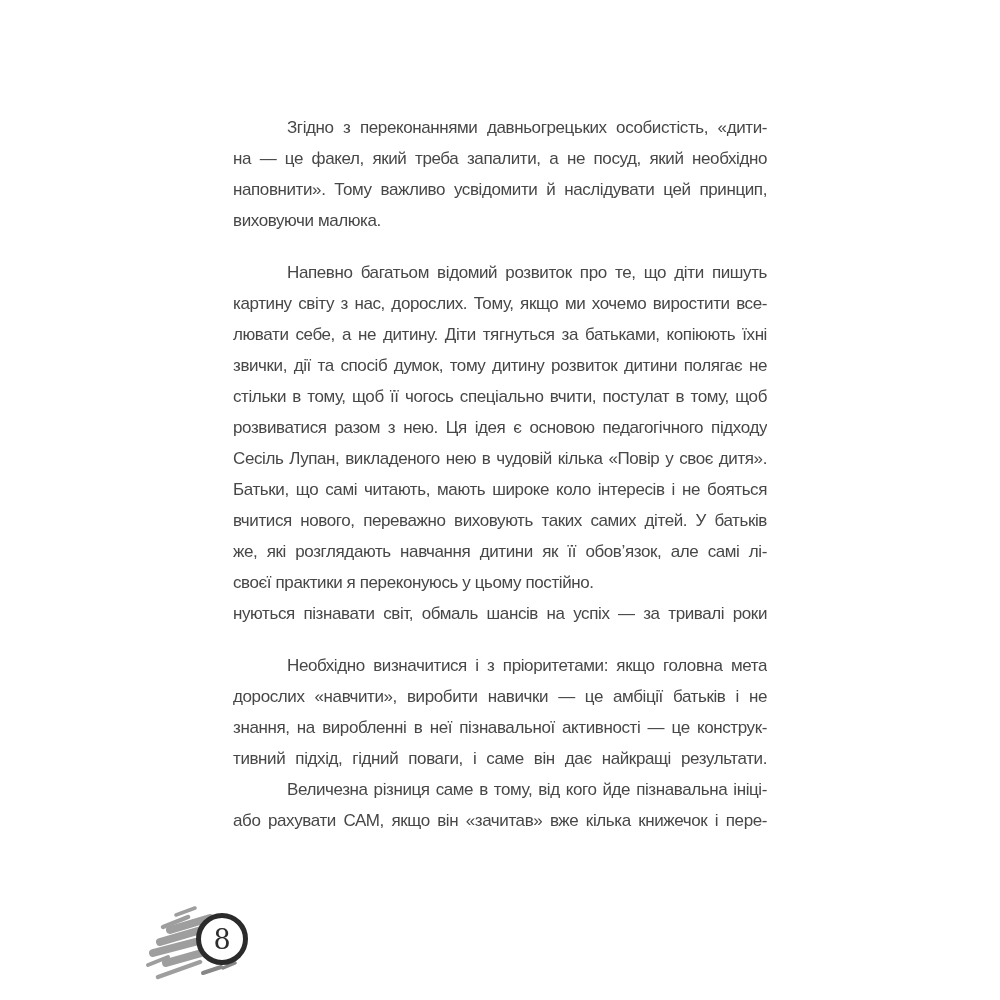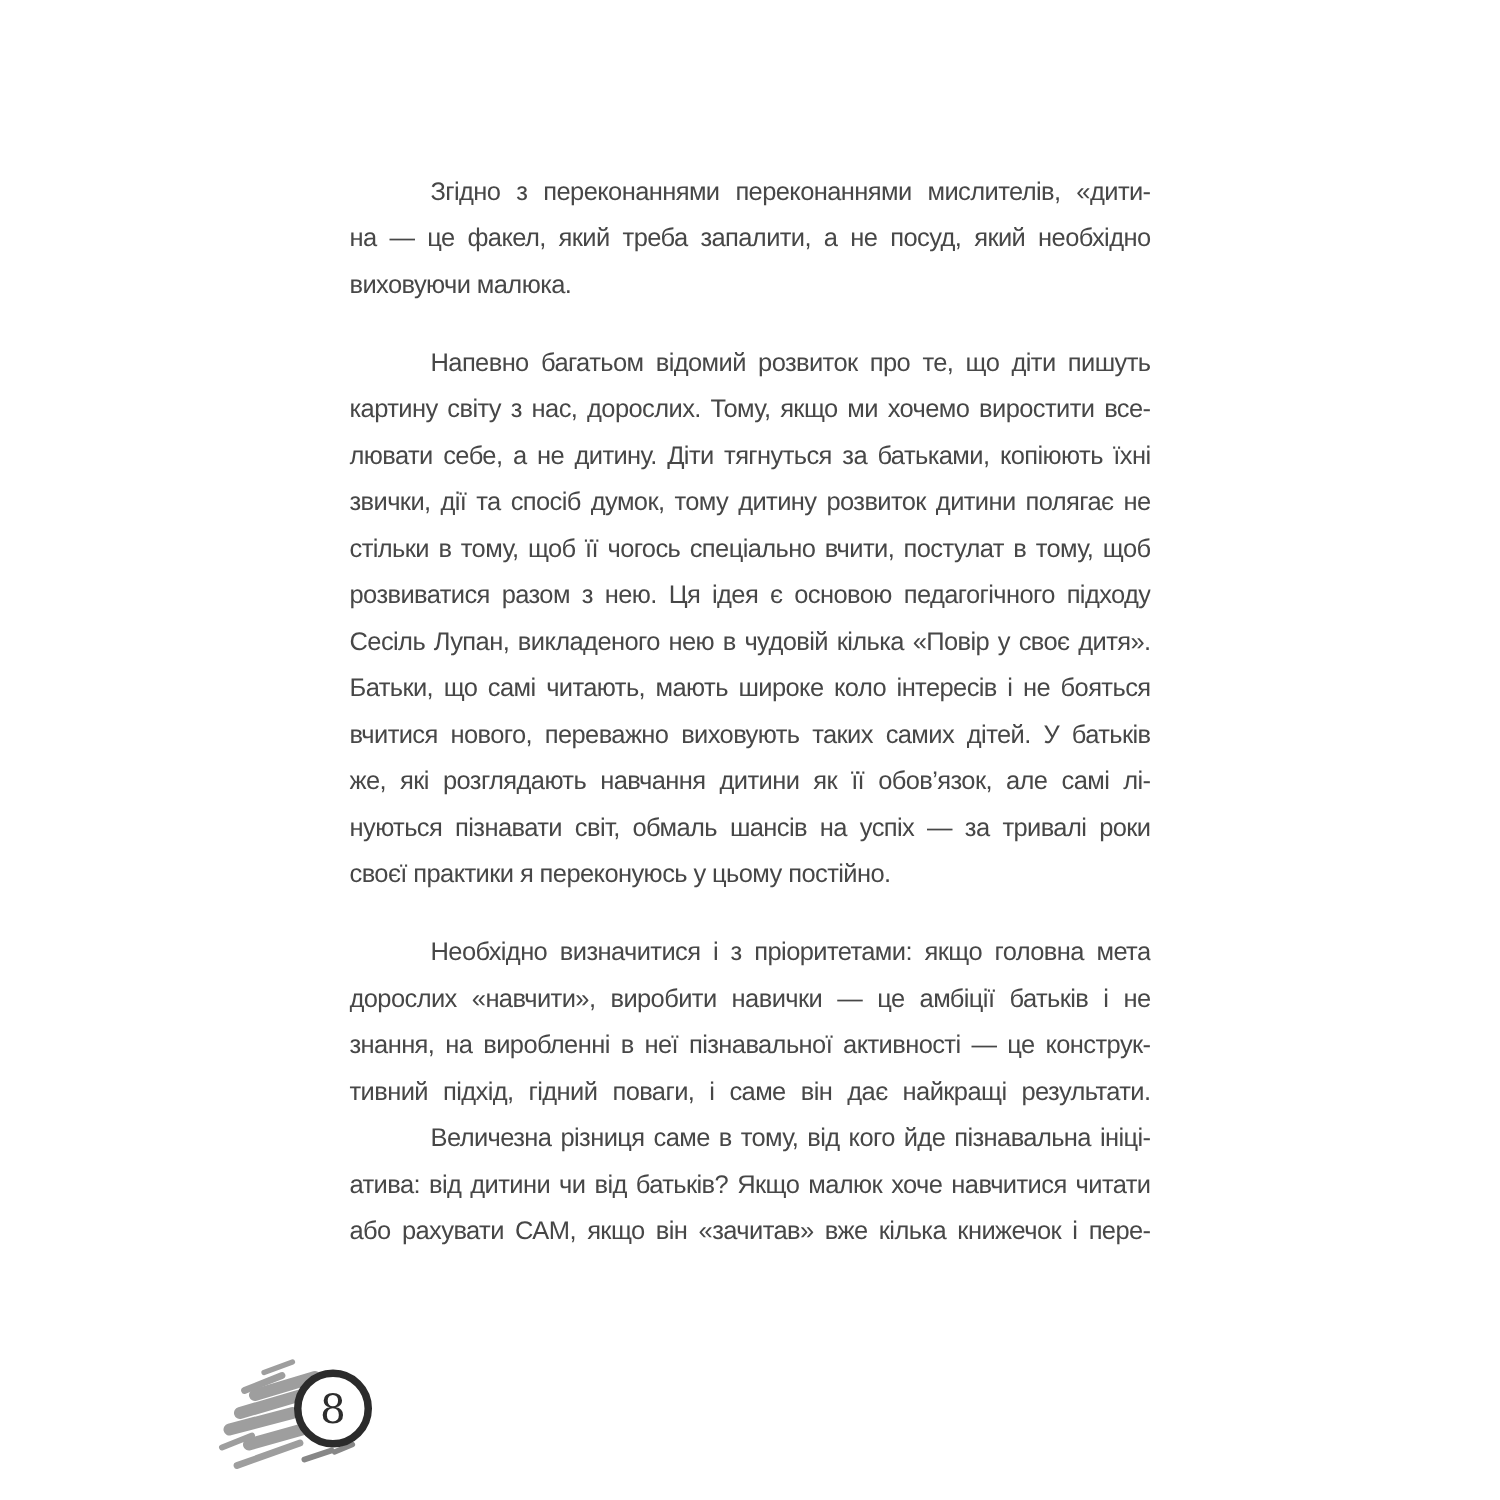--- a/index.html
+++ b/index.html
@@ -52,47 +52,47 @@
     font-size: 27px;
   }
 </style>
 </head>
 <body>
 
 <div class="page">
 
   <main class="text-block">
       <div class="para">
-        <div class="line indent">Згідно з переконаннями переконаннями мислителів, «дити-</div>
+        <div class="line indent">Згідно з переконаннями давньогрецьких особистість, «дити-</div>
         <div class="line">на — це факел, який треба запалити, а не посуд, який необхідно</div>
+        <div class="line">наповнити». Тому важливо усвідомити й наслідувати цей принцип,</div>
         <div class="line last">виховуючи малюка.</div>
       </div>
       <div class="para gap">
         <div class="line indent">Напевно багатьом відомий розвиток про те, що діти пишуть</div>
         <div class="line">картину світу з нас, дорослих. Тому, якщо ми хочемо виростити все-</div>
         <div class="line">лювати себе, а не дитину. Діти тягнуться за батьками, копіюють їхні</div>
         <div class="line">звички, дії та спосіб думок, тому дитину розвиток дитини полягає не</div>
         <div class="line">стільки в тому, щоб її чогось спеціально вчити, постулат в тому, щоб</div>
         <div class="line">розвиватися разом з нею. Ця ідея є основою педагогічного підходу</div>
         <div class="line">Сесіль Лупан, викладеного нею в чудовій кілька «Повір у своє дитя».</div>
         <div class="line">Батьки, що самі читають, мають широке коло інтересів і не бояться</div>
         <div class="line">вчитися нового, переважно виховують таких самих дітей. У батьків</div>
         <div class="line">же, які розглядають навчання дитини як її обов’язок, але самі лі-</div>
+        <div class="line last">своєї практики я переконуюсь у цьому постійно.</div>
         <div class="line">нуються пізнавати світ, обмаль шансів на успіх — за тривалі роки</div>
-        <div class="line last">своєї практики я переконуюсь у цьому постійно.</div>
       </div>
       <div class="para gap">
         <div class="line indent">Необхідно визначитися і з пріоритетами: якщо головна мета</div>
         <div class="line">дорослих «навчити», виробити навички — це амбіції батьків і не</div>
         <div class="line">знання, на виробленні в неї пізнавальної активності — це конструк-</div>
         <div class="line">тивний підхід, гідний поваги, і саме він дає найкращі результати.</div>
       </div>
       <div class="para">
         <div class="line indent">Величезна різниця саме в тому, від кого йде пізнавальна ініці-</div>
-        <div class="line">атива: від дитини чи від батьків? Якщо малюк хоче навчитися читати</div>
         <div class="line">або рахувати САМ, якщо він «зачитав» вже кілька книжечок і пере-</div>
       </div>
     </main>
 
   <div class="footer-marker">
     <svg width="118" height="96" viewBox="0 0 118 96" aria-hidden="true">
 
       <g fill="none" stroke-linecap="round" stroke="#9e9e9e">
         <line x1="36" y1="17" x2="55" y2="10" stroke-width="3.5"></line>
         <line x1="23" y1="29" x2="48" y2="19" stroke-width="4.5"></line>

